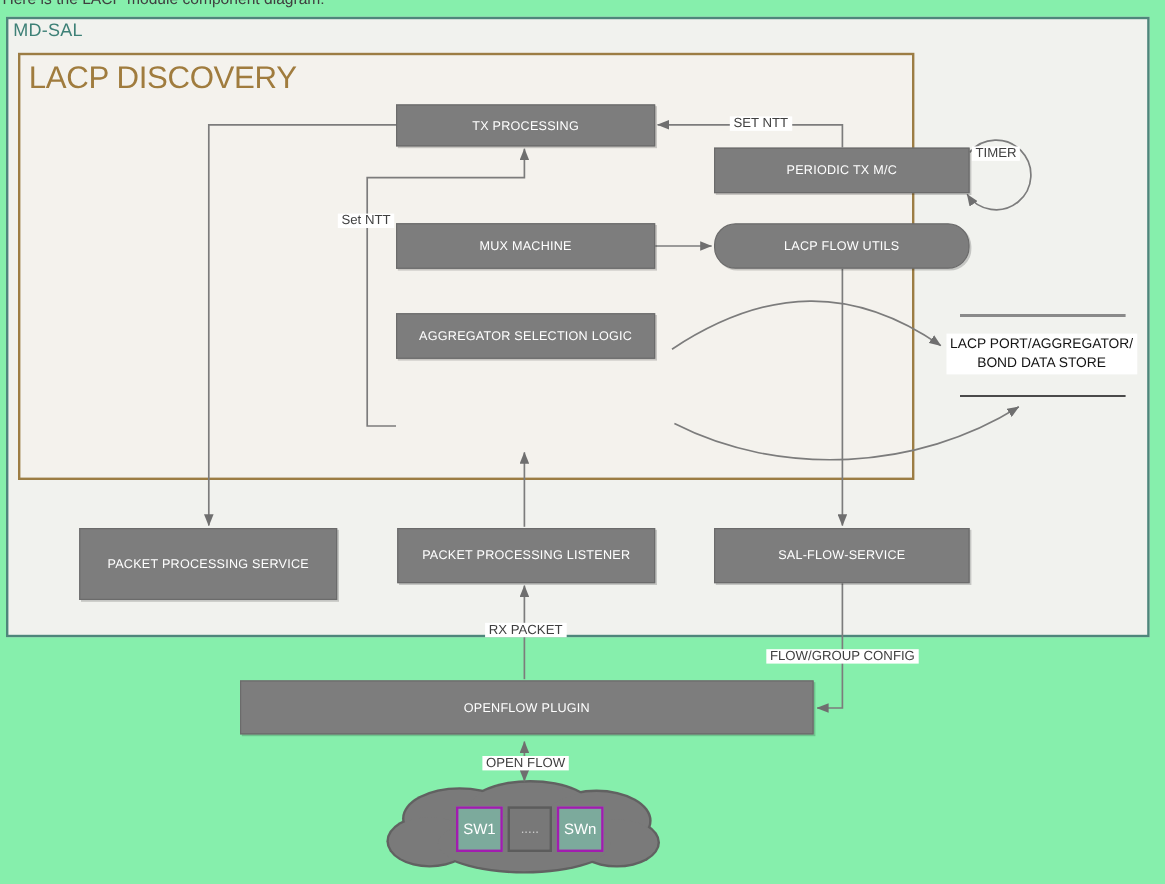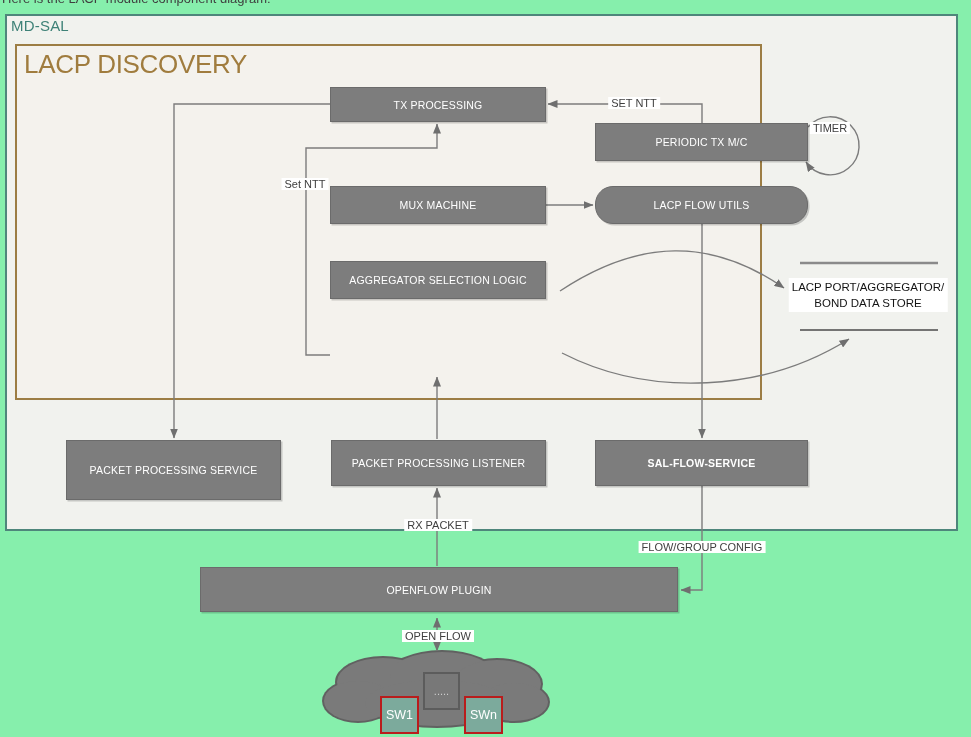--- a/index.html
+++ b/index.html
@@ -32,36 +32,36 @@
     box-shadow:1.5px 1.5px 0 rgba(0,0,0,0.18);
   }
   .n-tx{left:330px;top:87px;width:216px;height:35px;}
   .n-periodic{left:595px;top:123px;width:213px;height:38px;}
   .n-mux{left:330px;top:186px;width:216px;height:38px;}
   .n-utils{left:595px;top:186px;width:213px;height:38px;border-radius:18px;}
   .n-aggr{left:330px;top:261px;width:216px;height:38px;}
   .n-rx{left:330px;top:337px;width:216px;height:38px;}
   .n-pps{left:66px;top:440px;width:215px;height:60px;}
   .n-ppl{left:331px;top:440px;width:215px;height:46px;}
-  .n-sfs{left:595px;top:440px;width:213px;height:46px;font-weight:bold;}
+  .n-sfs{left:595px;top:440px;width:213px;height:46px;}
   .n-ofp{left:200px;top:567px;width:478px;height:45px;}
   .edge-label{
     position:absolute;transform:translateX(-50%);
     font-size:11px;color:#3f3f3f;background:#ffffff;padding:0 3px;white-space:nowrap;
   }
   .datastore-text{
     position:absolute;left:868px;top:278px;transform:translateX(-50%);
     background:#ffffff;padding:1px 3px;text-align:center;
     font-size:11.5px;line-height:16px;color:#141414;white-space:nowrap;
   }
   .swbox{
     position:absolute;box-sizing:border-box;display:flex;align-items:center;justify-content:center;
     font-size:12.5px;color:#ffffff;
   }
-  .sw-teal{background:#7caa9c;border:2px solid #b91c1c;margin-top:24px;}
+  .sw-teal{background:#7caa9c;border:2px solid #a21caf;}
   .sw-dots{background:#787878;border:2px solid #5c5c5c;color:#cccccc;font-size:11px;}
   .s1{left:380px;top:672px;width:39px;height:38px;}
   .s2{left:423px;top:672px;width:37px;height:38px;}
   .s3{left:464px;top:672px;width:39px;height:38px;text-align:right;}
 </style>
 </head>
 <body>
 
 <div class="stage">
 

